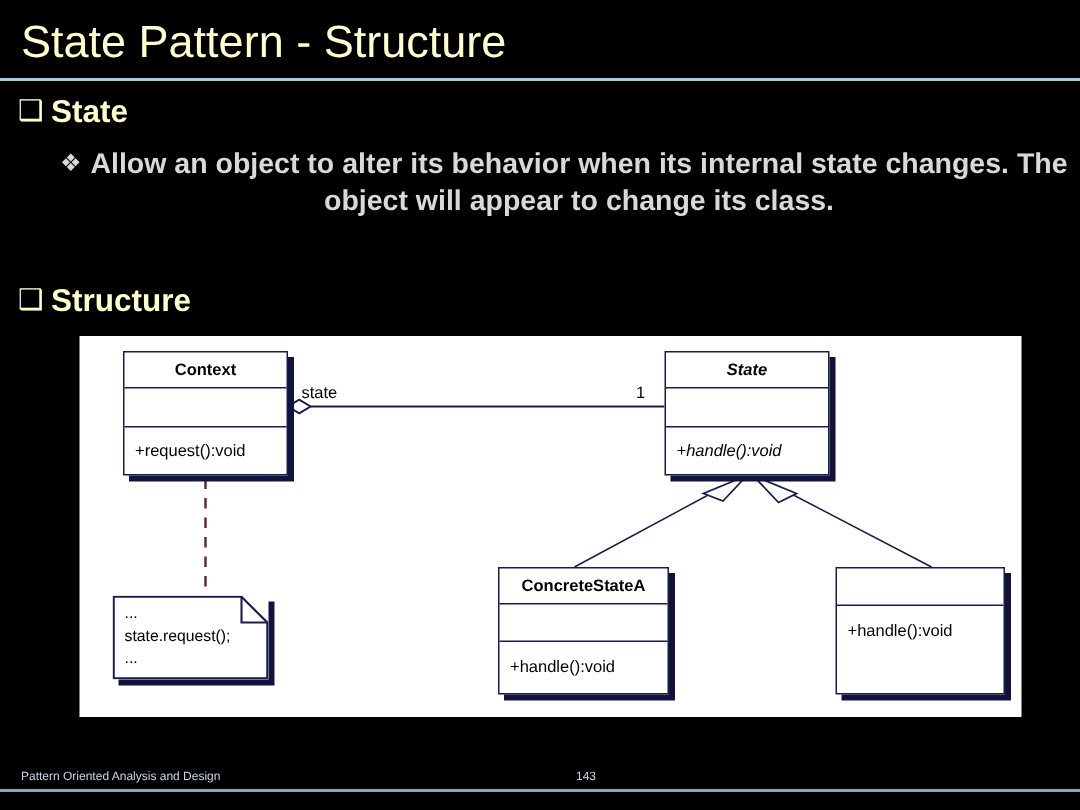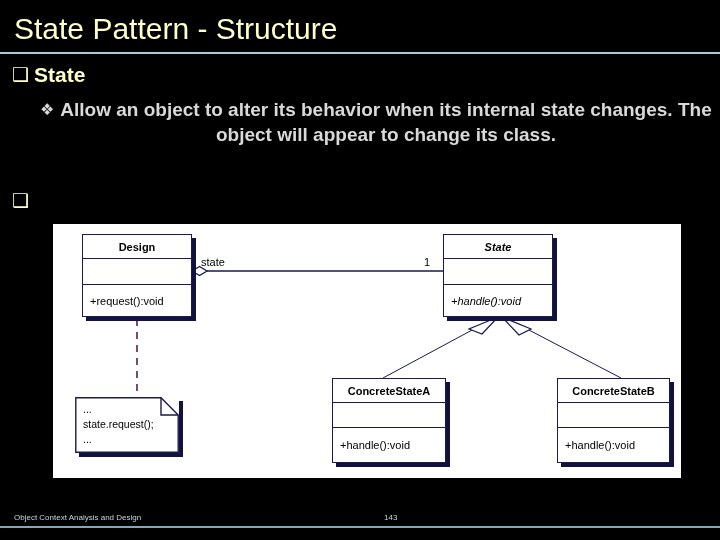--- a/index.html
+++ b/index.html
@@ -204,20 +204,21 @@
     <span>State</span>
   </div>
 
   <div class="bullet-l2" id="intent-text">
     <span class="marker">❖</span>
     <span class="body">Allow an object to alter its behavior when its internal state changes. The object will appear to change its class.</span>
   </div>
 
   <div class="bullet-l1" id="structure-bullet">
     <span class="marker">❑</span>
+    <span>Structure</span>
   </div>
 
   <div id="diagram">
 
     <svg id="wires" viewBox="0 0 628 254">
 
       <line x1="154" y1="47" x2="390" y2="47" stroke="#1A1A4E" stroke-width="1.3"></line>
       <polygon points="139,47 146.5,42.5 154,47 146.5,51.5" fill="#FFFFFF" stroke="#1A1A4E" stroke-width="1.3"></polygon>
 
       <line x1="330" y1="154" x2="421" y2="105" stroke="#1A1A4E" stroke-width="1"></line>
@@ -226,54 +227,53 @@
       <line x1="568" y1="154" x2="474" y2="105" stroke="#1A1A4E" stroke-width="1"></line>
       <polygon points="449,93 478,105 466,111" fill="#FFFFFF" stroke="#1A1A4E" stroke-width="1.2"></polygon>
 
       <line x1="84" y1="95" x2="84" y2="173" stroke="#5B1F46" stroke-width="1.6" stroke-dasharray="7,6"></line>
     </svg>
 
     <div class="edge-label" id="label-state">state</div>
     <div class="edge-label" id="label-one">1</div>
 
     <div class="uml-class" id="cls-context">
-      <div class="sect name">Design</div>
+      <div class="sect name">Context</div>
       <div class="sect attrs"></div>
       <div class="sect ops">+request():void</div>
     </div>
 
     <div class="uml-class abstract" id="cls-state">
       <div class="sect name">State</div>
       <div class="sect attrs"></div>
       <div class="sect ops">+handle():void</div>
     </div>
 
     <div class="uml-class" id="cls-concretea">
       <div class="sect name">ConcreteStateA</div>
       <div class="sect attrs"></div>
       <div class="sect ops">+handle():void</div>
     </div>
 
     <div class="uml-class" id="cls-concreteb">
-      <div class="sect name">ConcreteStateB</div>
       <div class="sect attrs"></div>
       <div class="sect ops">+handle():void</div>
     </div>
 
     <div id="note">
       <svg width="104" height="56" viewBox="0 0 104 56" style="position:absolute;left:0;top:0;">
         <path d="M0.8,0.8 H86 L103.2,18 V55.2 H0.8 Z" fill="#FFFFFF" stroke="#1A1A4E" stroke-width="1.4"></path>
         <path d="M86,0.8 V18 H103.2" fill="none" stroke="#1A1A4E" stroke-width="1.4"></path>
       </svg>
       <div class="note-body">
         <div class="note-line">...</div>
         <div class="note-line">state.request();</div>
         <div class="note-line">...</div>
       </div>
     </div>
 
   </div>
 
   <div id="footer-rule"></div>
-  <div id="footer-left">Object Context Analysis and Design</div>
+  <div id="footer-left">Pattern Oriented Analysis and Design</div>
   <div id="footer-page">143</div>
 
 </div>
 
 </body></html>

